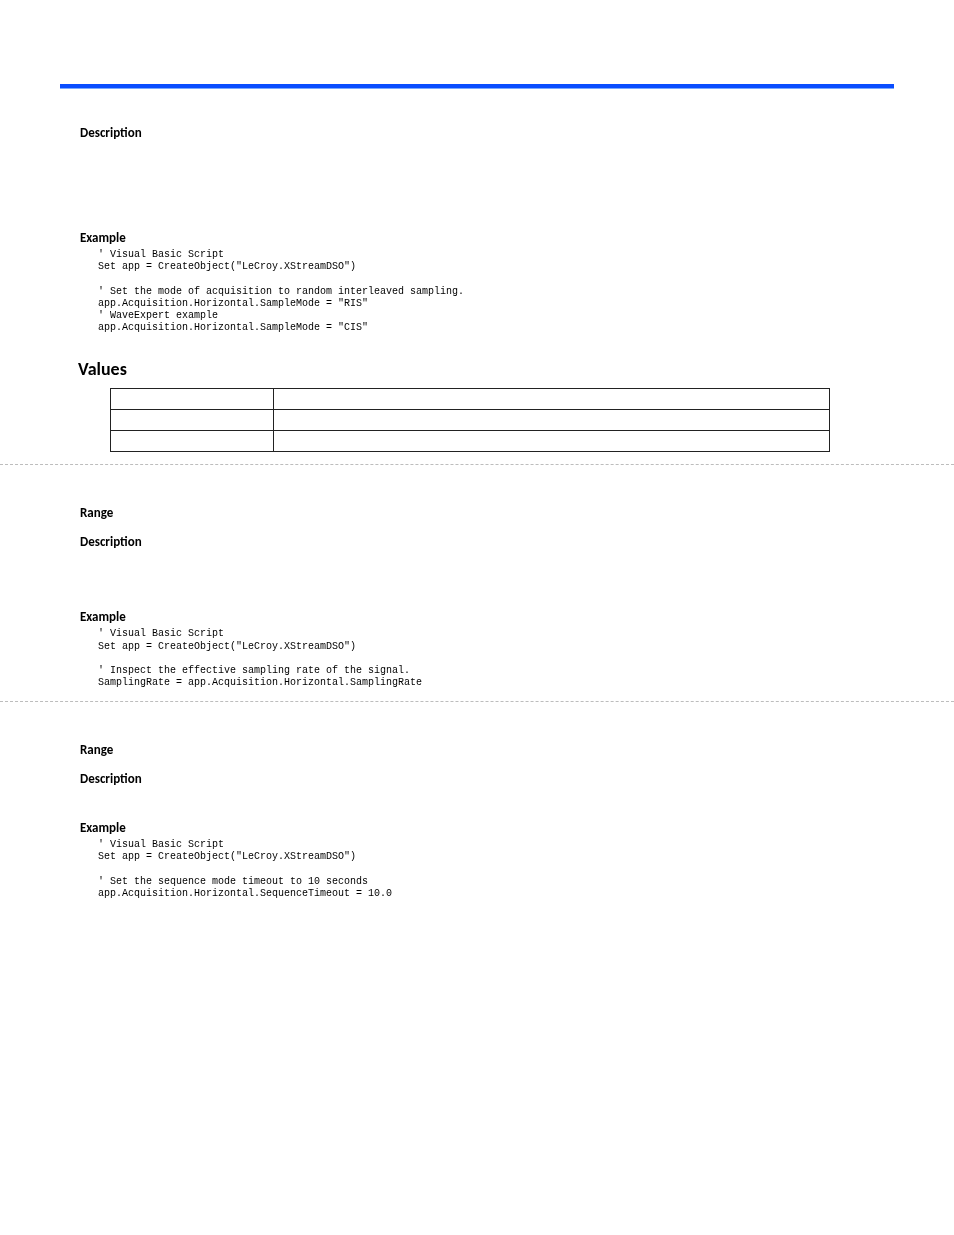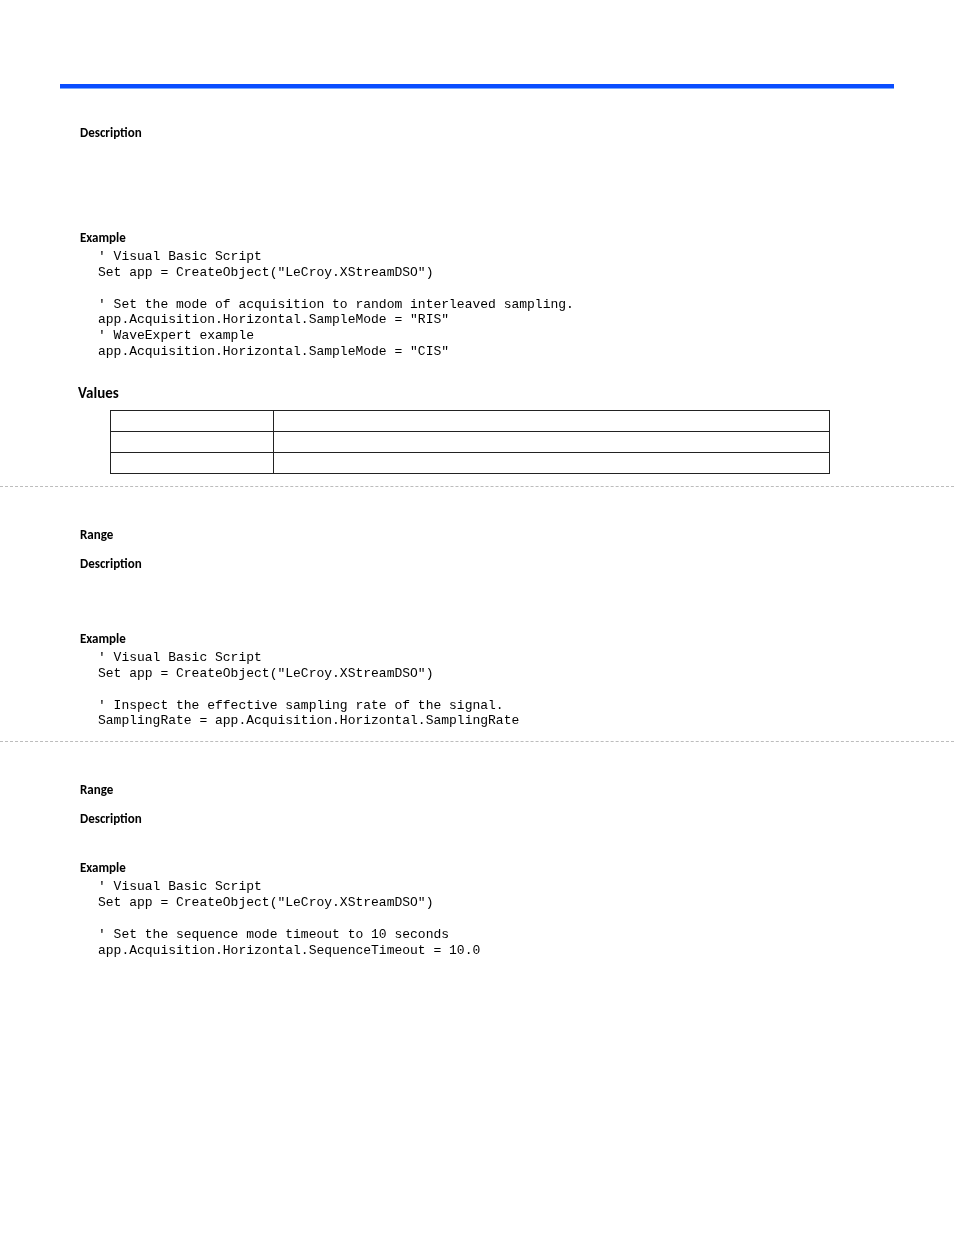--- a/index.html
+++ b/index.html
@@ -30,29 +30,29 @@
     padding-left: 20px;
   }
   .section-heading.tight {
     margin-top: 14px;
   }
   .section-heading.sub {
     margin-top: 90px;
   }
   pre.code {
     font-family: "Courier New", Courier, monospace;
-    font-size: 13px;
+    font-size: 10px;
     line-height: 1.22;
     margin: 0 0 0 38px;
     white-space: pre;
     color: #000;
   }
   .values-heading {
     font-weight: 700;
-    font-size: 15px;
+    font-size: 18px;
     margin-top: 24px;
     margin-bottom: 8px;
     padding-left: 18px;
   }
   table.values {
     border-collapse: collapse;
     margin-left: 50px;
     width: 720px;
   }
   table.values td {

